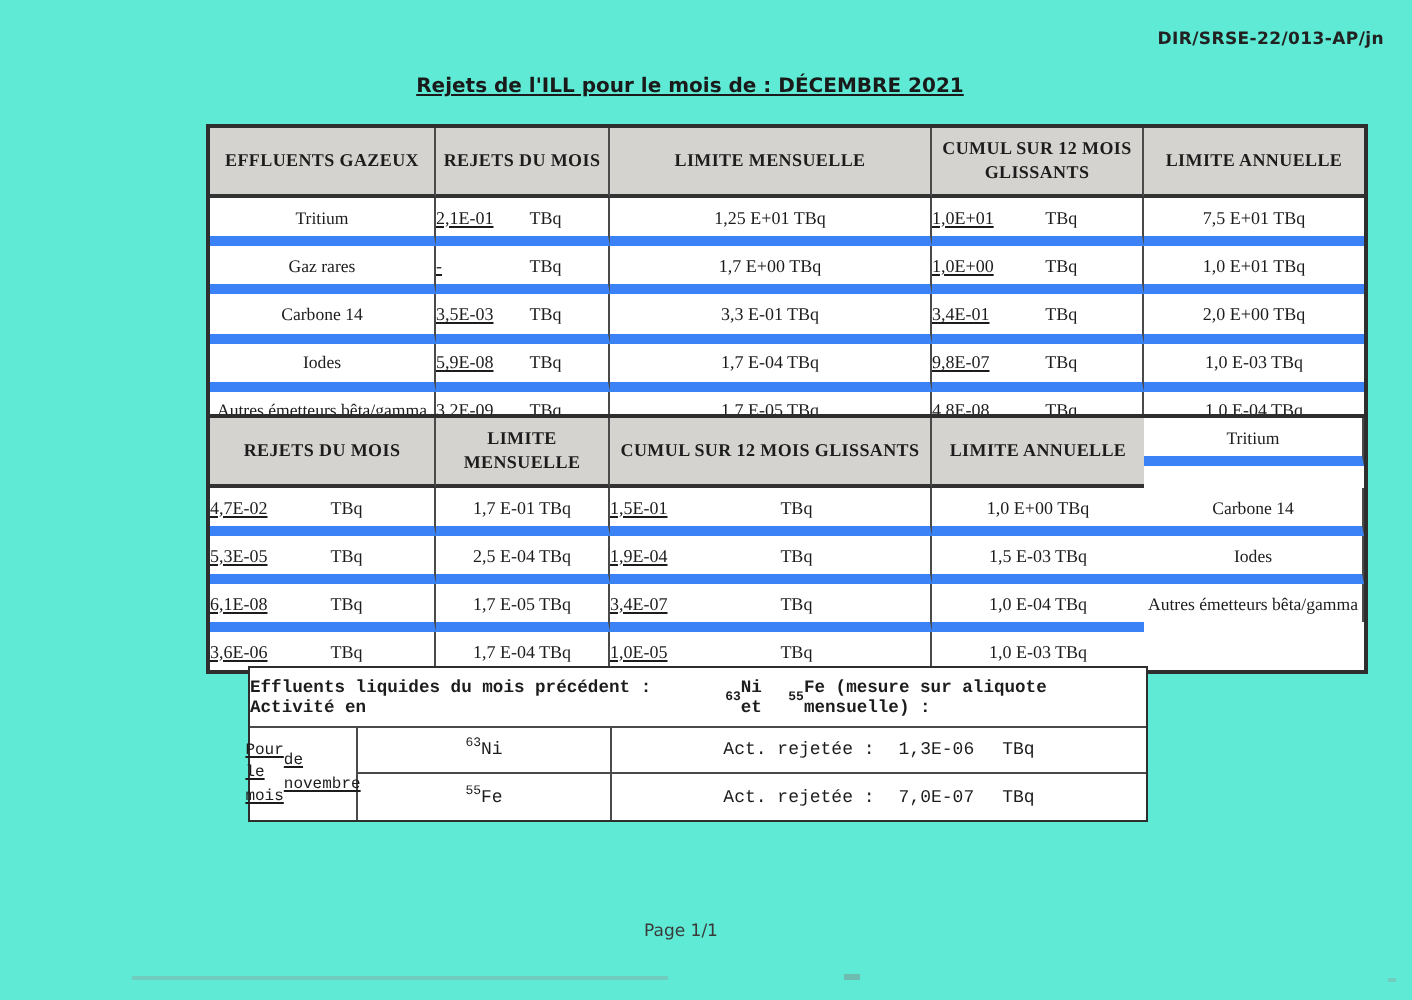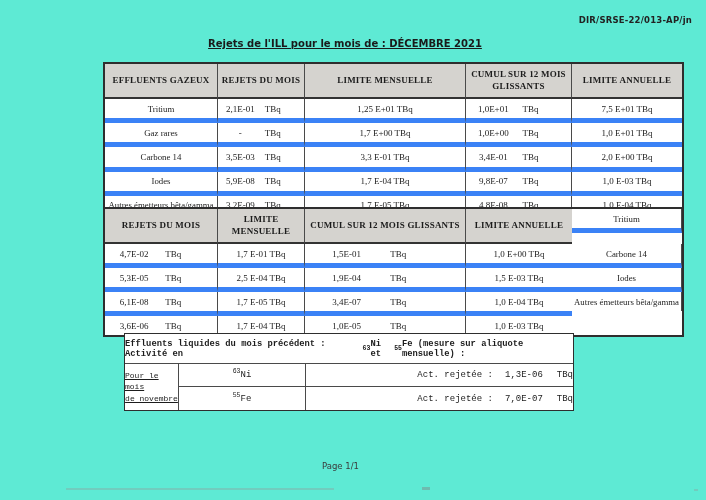--- a/index.html
+++ b/index.html
@@ -19,34 +19,34 @@
      display:flex;align-items:center;justify-content:center;
      font-size:9px;text-align:center;overflow:hidden;}
   .c.last-col{border-right:none;}
   .c.last-row{border-bottom:none;}
   .hc{height:35px;background:#d5d3cf;font-weight:bold;font-size:9px;line-height:1.25;
       border-bottom:2px solid #333;letter-spacing:0.2px;padding:0 2px;box-sizing:border-box;}
   .dc{height:19.2px;}
   #liquid-table .dc{height:19px;}
   .name-cell{font-size:8.8px;}
   .split{display:flex;width:100%;}
-  .split .rv{flex:0 0 52%;text-align:center;}
+  .split .rv{flex:0 0 52%;text-align:left;text-decoration:underline;}
   .split .ru{flex:0 0 34%;text-align:left;padding-left:2px;}
   .ptable{position:absolute;left:124px;top:333px;display:grid;
           grid-template-columns:54px 127px 267px;grid-template-rows:30px 23px 23px;
           border:1.5px solid #2e2e2e;background:#fff;font-family:Liberation Mono, monospace;}
   .p-head{grid-column:1/4;border-bottom:1px solid #4a4a4a;display:flex;align-items:center;
           justify-content:center;font-weight:bold;font-size:8.8px;}
-  .p-side{grid-row:2/4;border-right:1px solid #4a4a4a;display:flex;flex-direction:column;
+  .p-side{grid-row:2/4;border-right:1px solid #4a4a4a;display:flex;flex-direction:row;
           align-items:center;justify-content:center;font-size:8px;line-height:1.45;}
   .p-side span{text-decoration:underline;}
   .p-iso{border-right:1px solid #4a4a4a;display:flex;align-items:center;justify-content:center;
          font-size:9px;}
   .p-iso.rb,.p-act.rb{border-bottom:1px solid #4a4a4a;}
-  .p-act{display:flex;align-items:center;justify-content:flex-end;font-size:9px;}
+  .p-act{display:flex;align-items:center;justify-content:center;font-size:9px;}
   .p-act .v{margin-left:12px;}
   .p-act .u{margin-left:14px;}
   sup{font-size:6.5px;vertical-align:super;line-height:0;}
   .footer{position:absolute;left:322px;top:461px;font-family:"DejaVu Sans", sans-serif;
           font-size:8.5px;color:#3a3a3a;}
   .artifact{position:absolute;background:rgba(150,150,150,0.35);}
   .a1{left:66px;top:488px;width:268px;height:1.6px;}
   .a2{left:422px;top:487px;width:8px;height:3px;background:rgba(130,130,130,0.45);}
   .a3{left:694px;top:489px;width:4px;height:1.5px;}
 </style>

